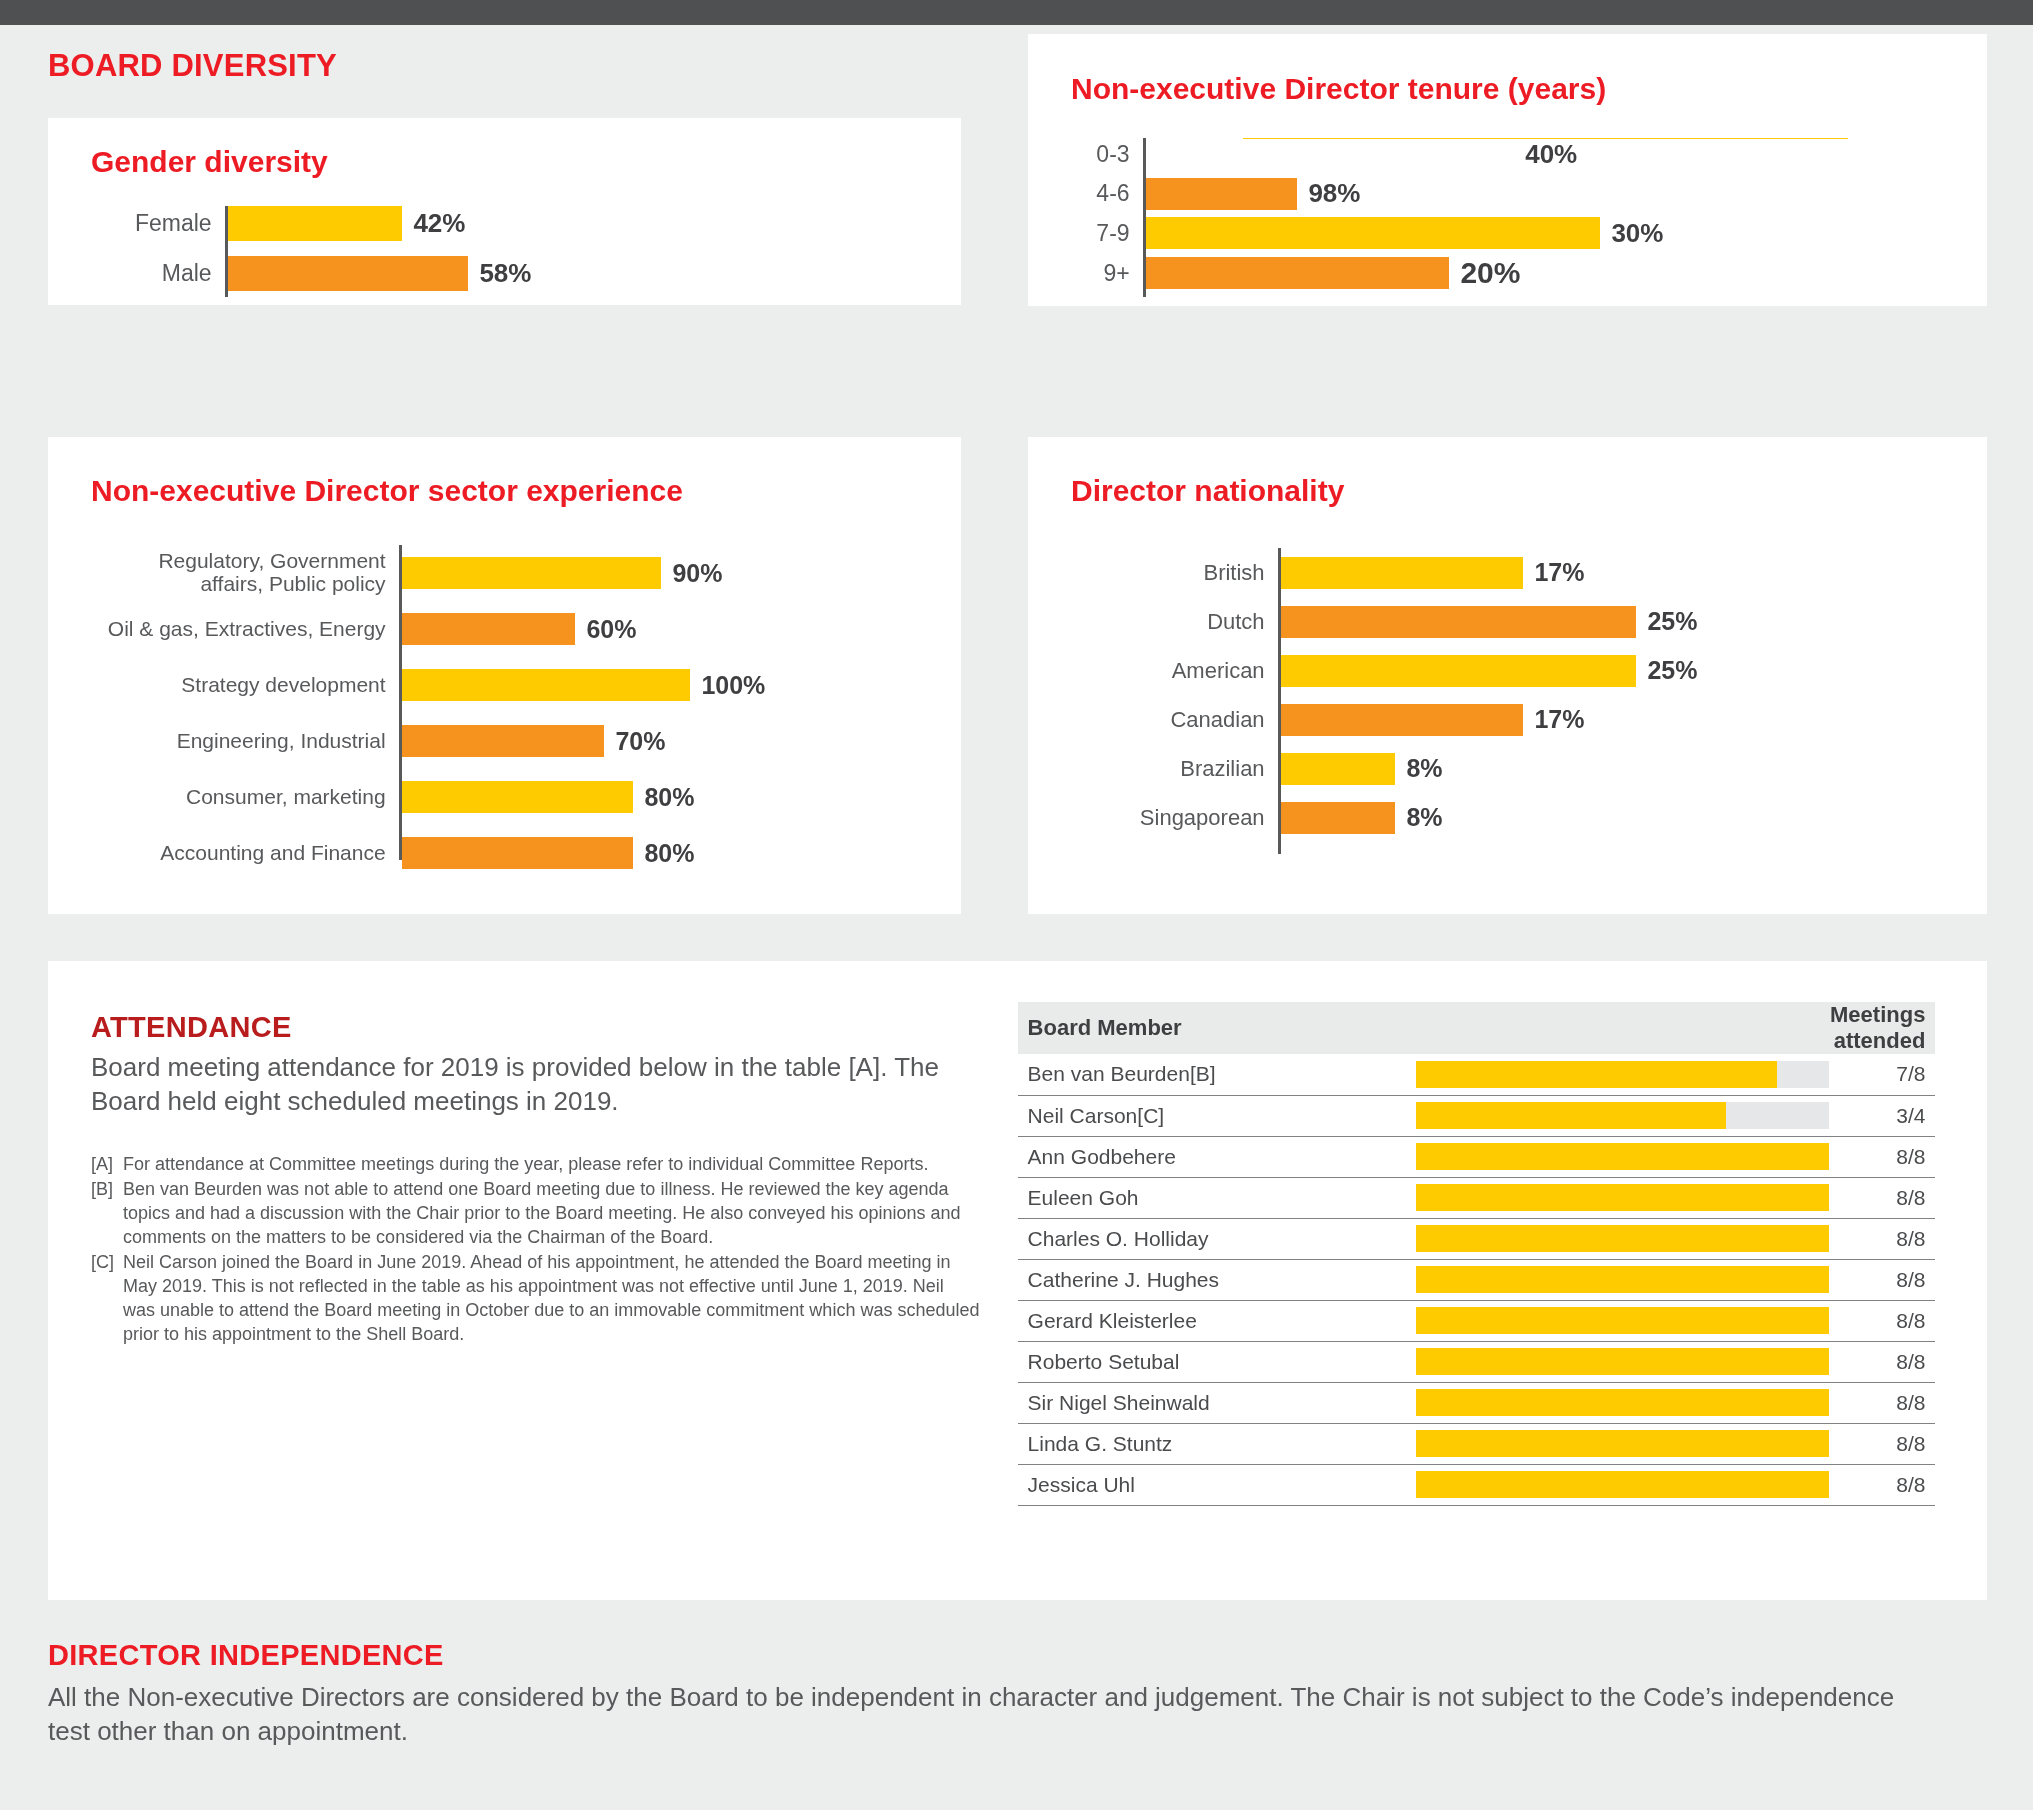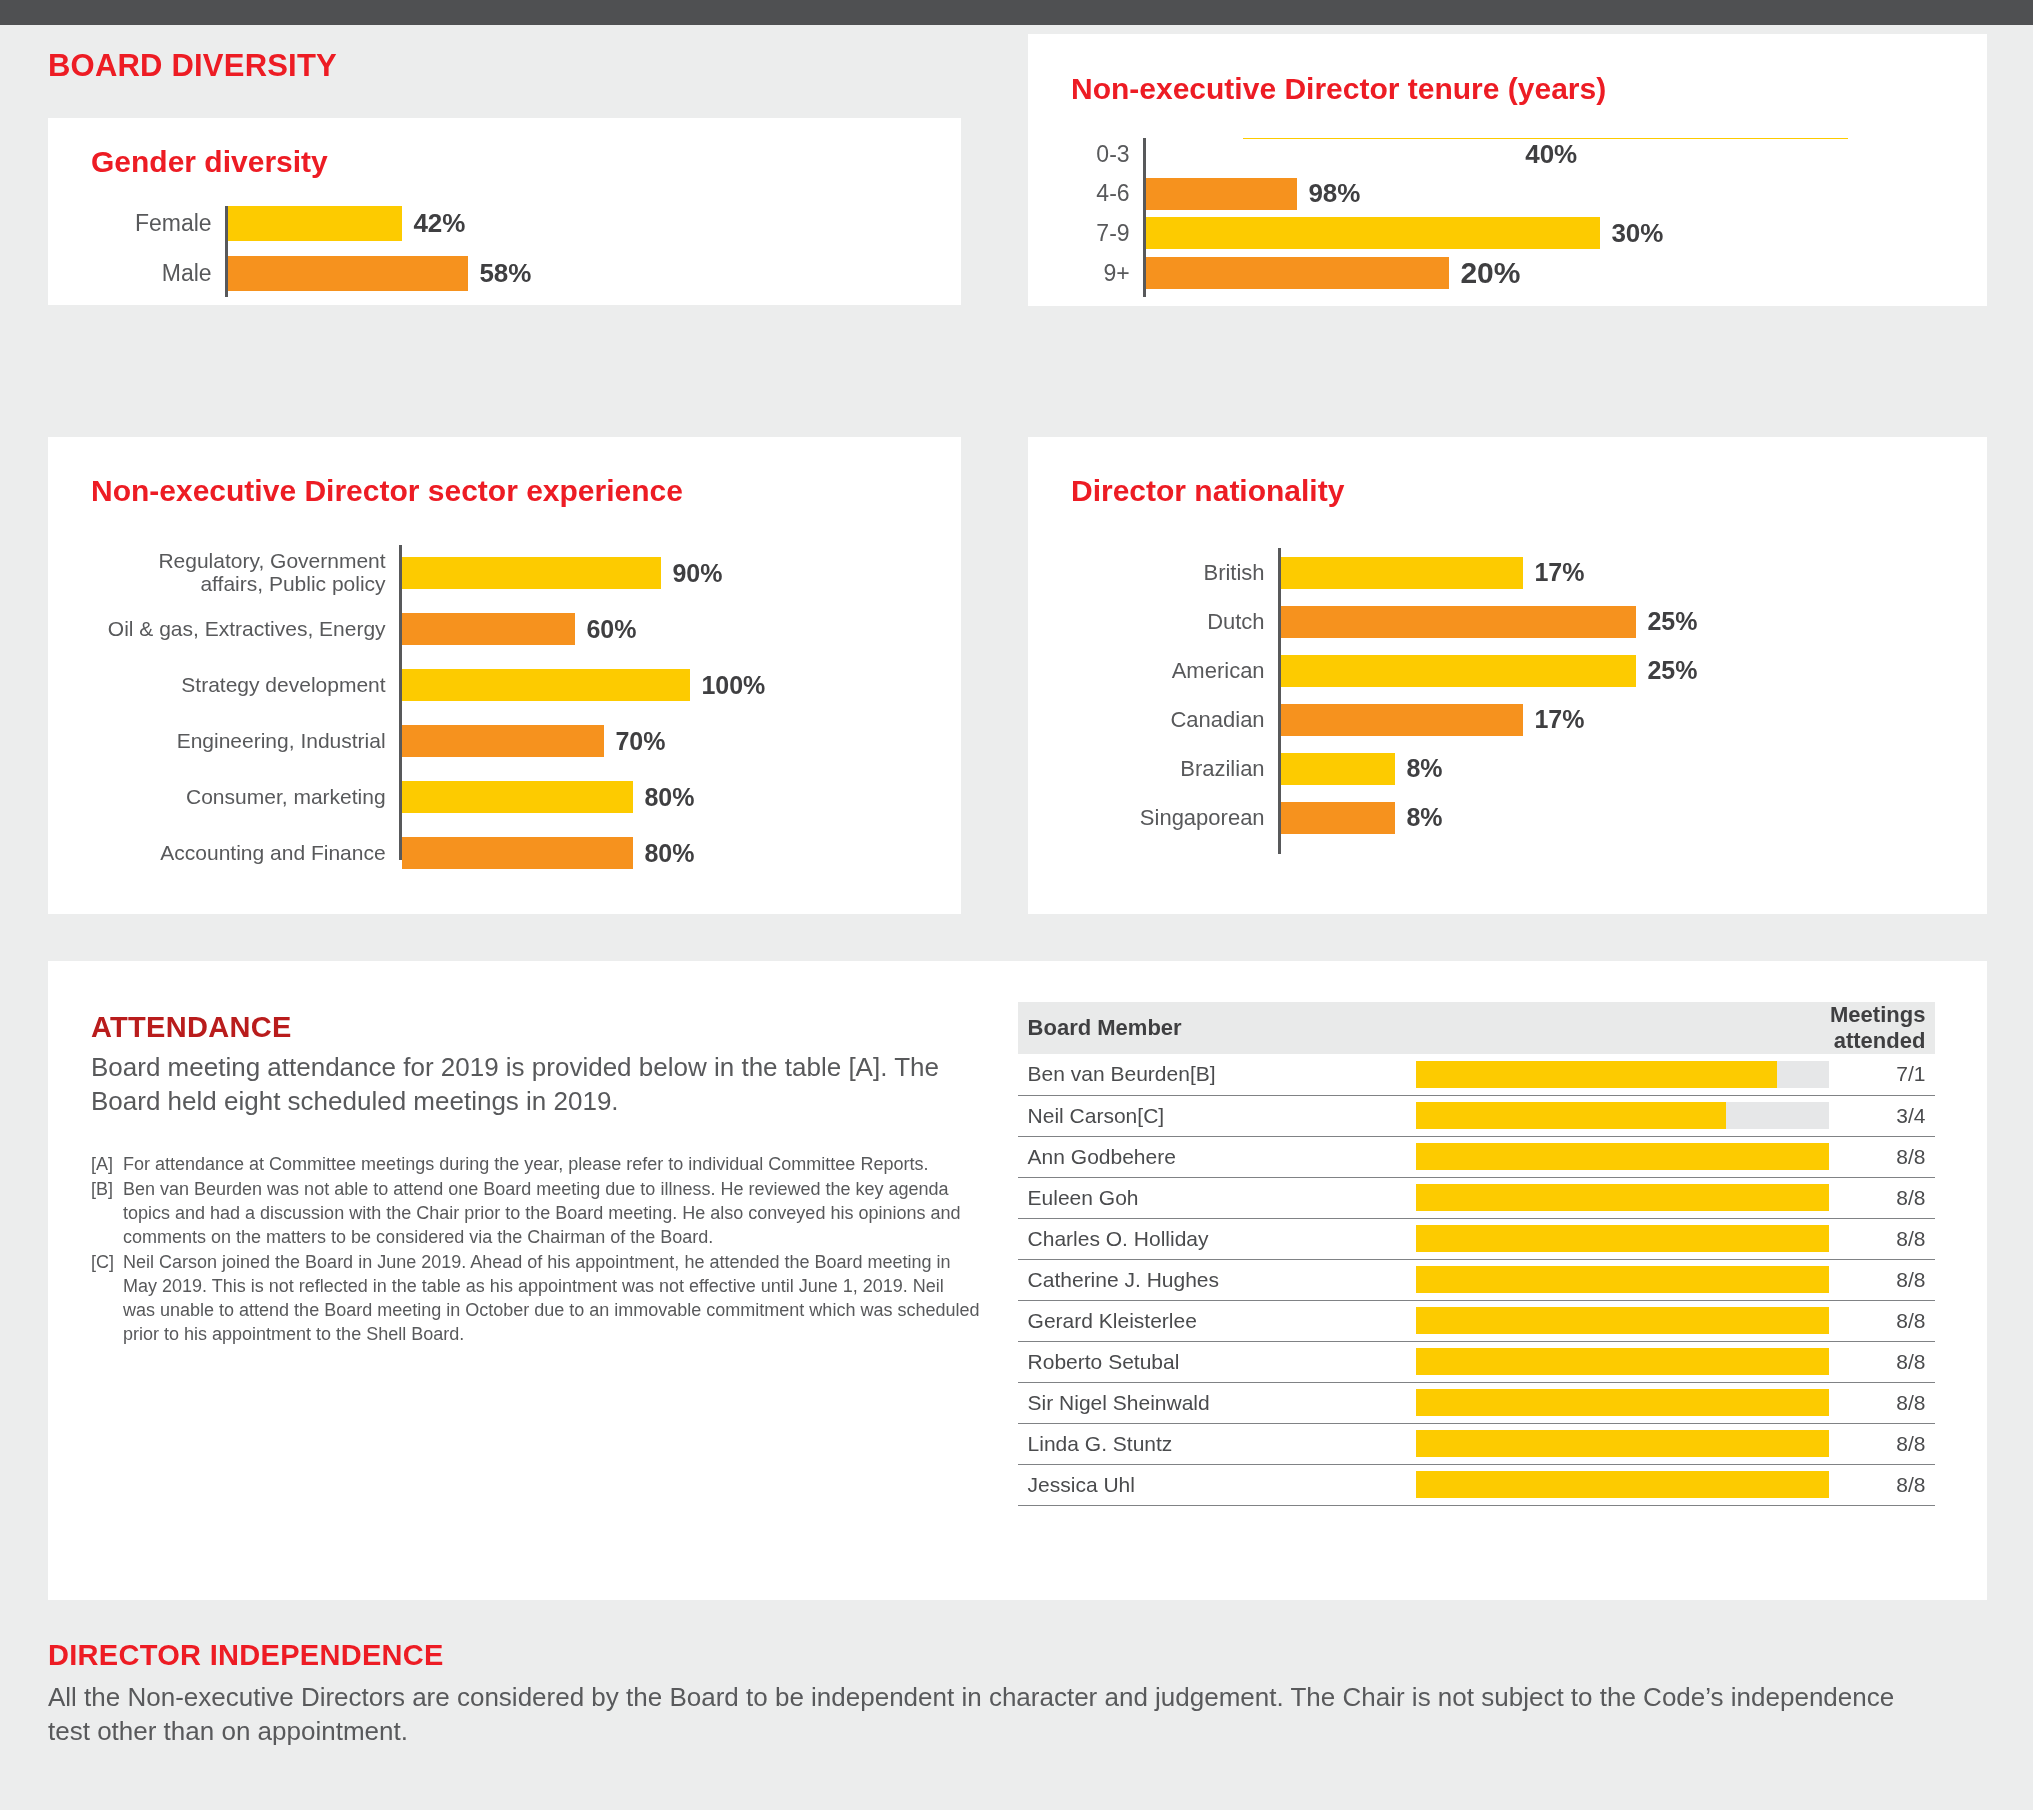--- a/index.html
+++ b/index.html
@@ -292,21 +292,21 @@
           </tr>
         </thead>
         <tbody id="attendance-rows">
             <tr>
               <td class="td-name">Ben van Beurden[B]</td>
               <td class="td-bar">
                 <div class="meter">
                   <i style="width: 87.5%; background: rgb(253, 203, 0);"></i>
                 </div>
               </td>
-              <td class="td-val">7/1</td>
+              <td class="td-val">7/8</td>
             </tr>
             <tr>
               <td class="td-name">Neil Carson[C]</td>
               <td class="td-bar">
                 <div class="meter">
                   <i style="width: 75%; background: rgb(253, 203, 0);"></i>
                 </div>
               </td>
               <td class="td-val">3/4</td>
             </tr>

